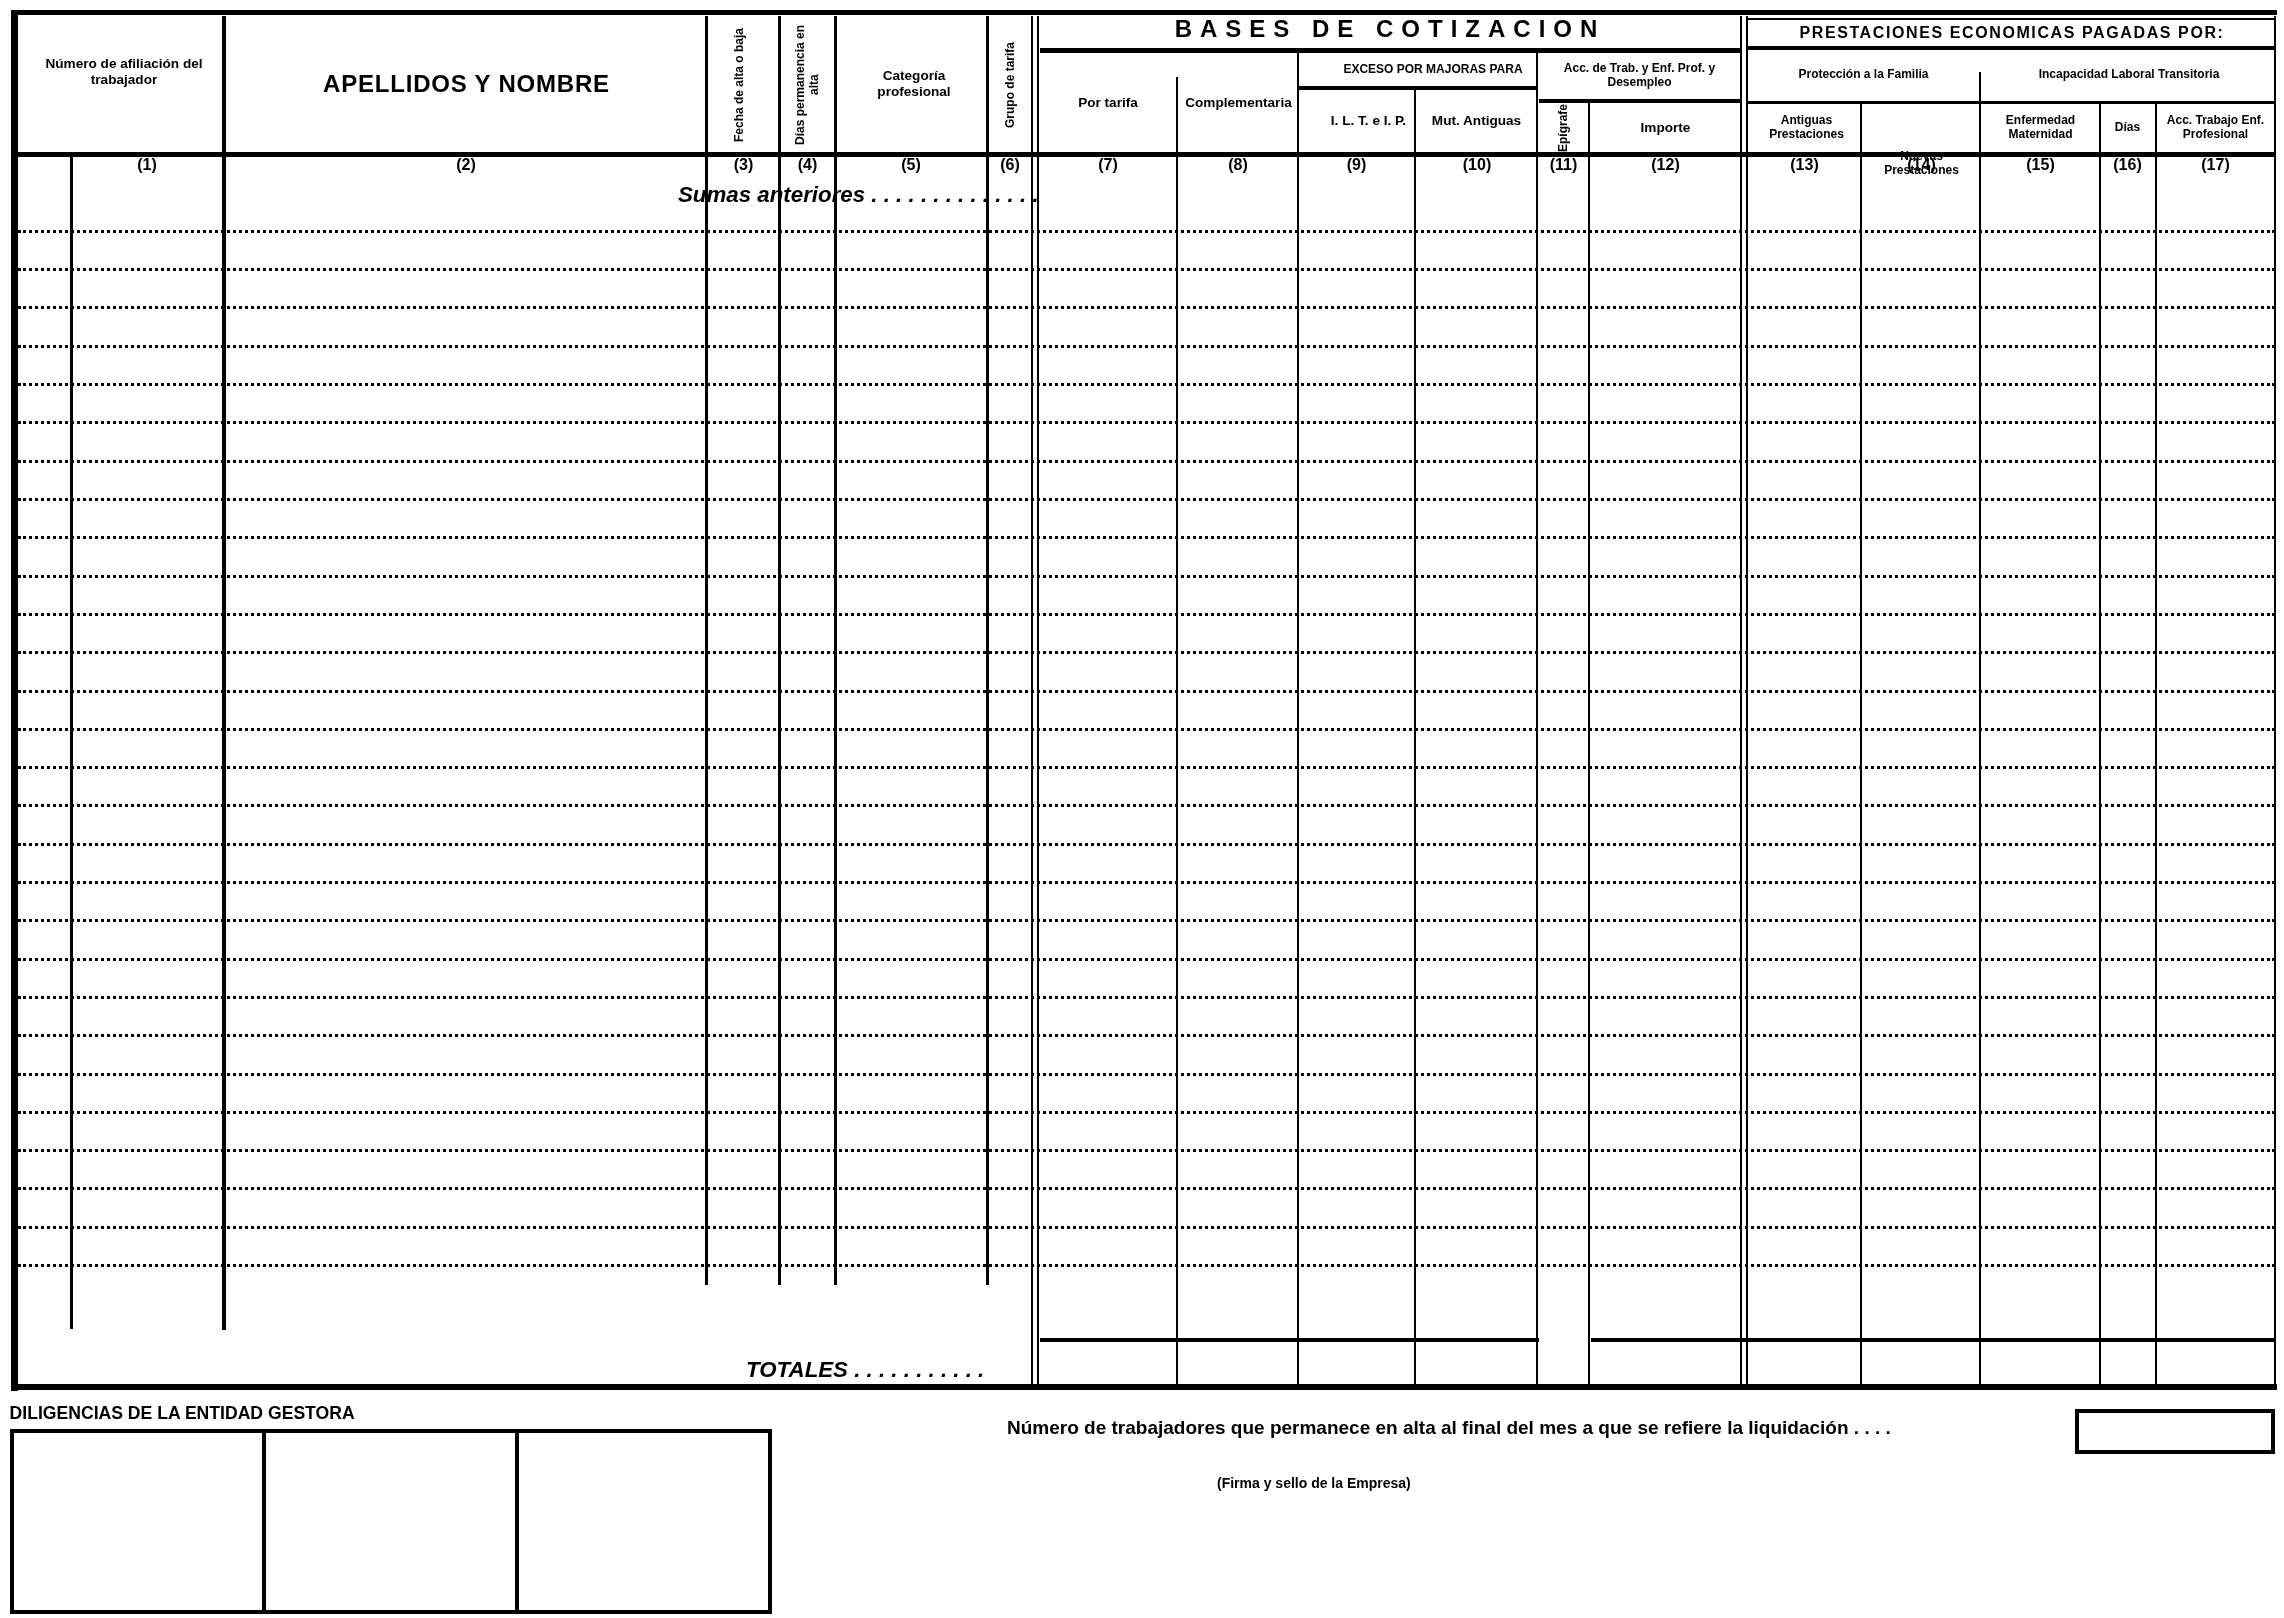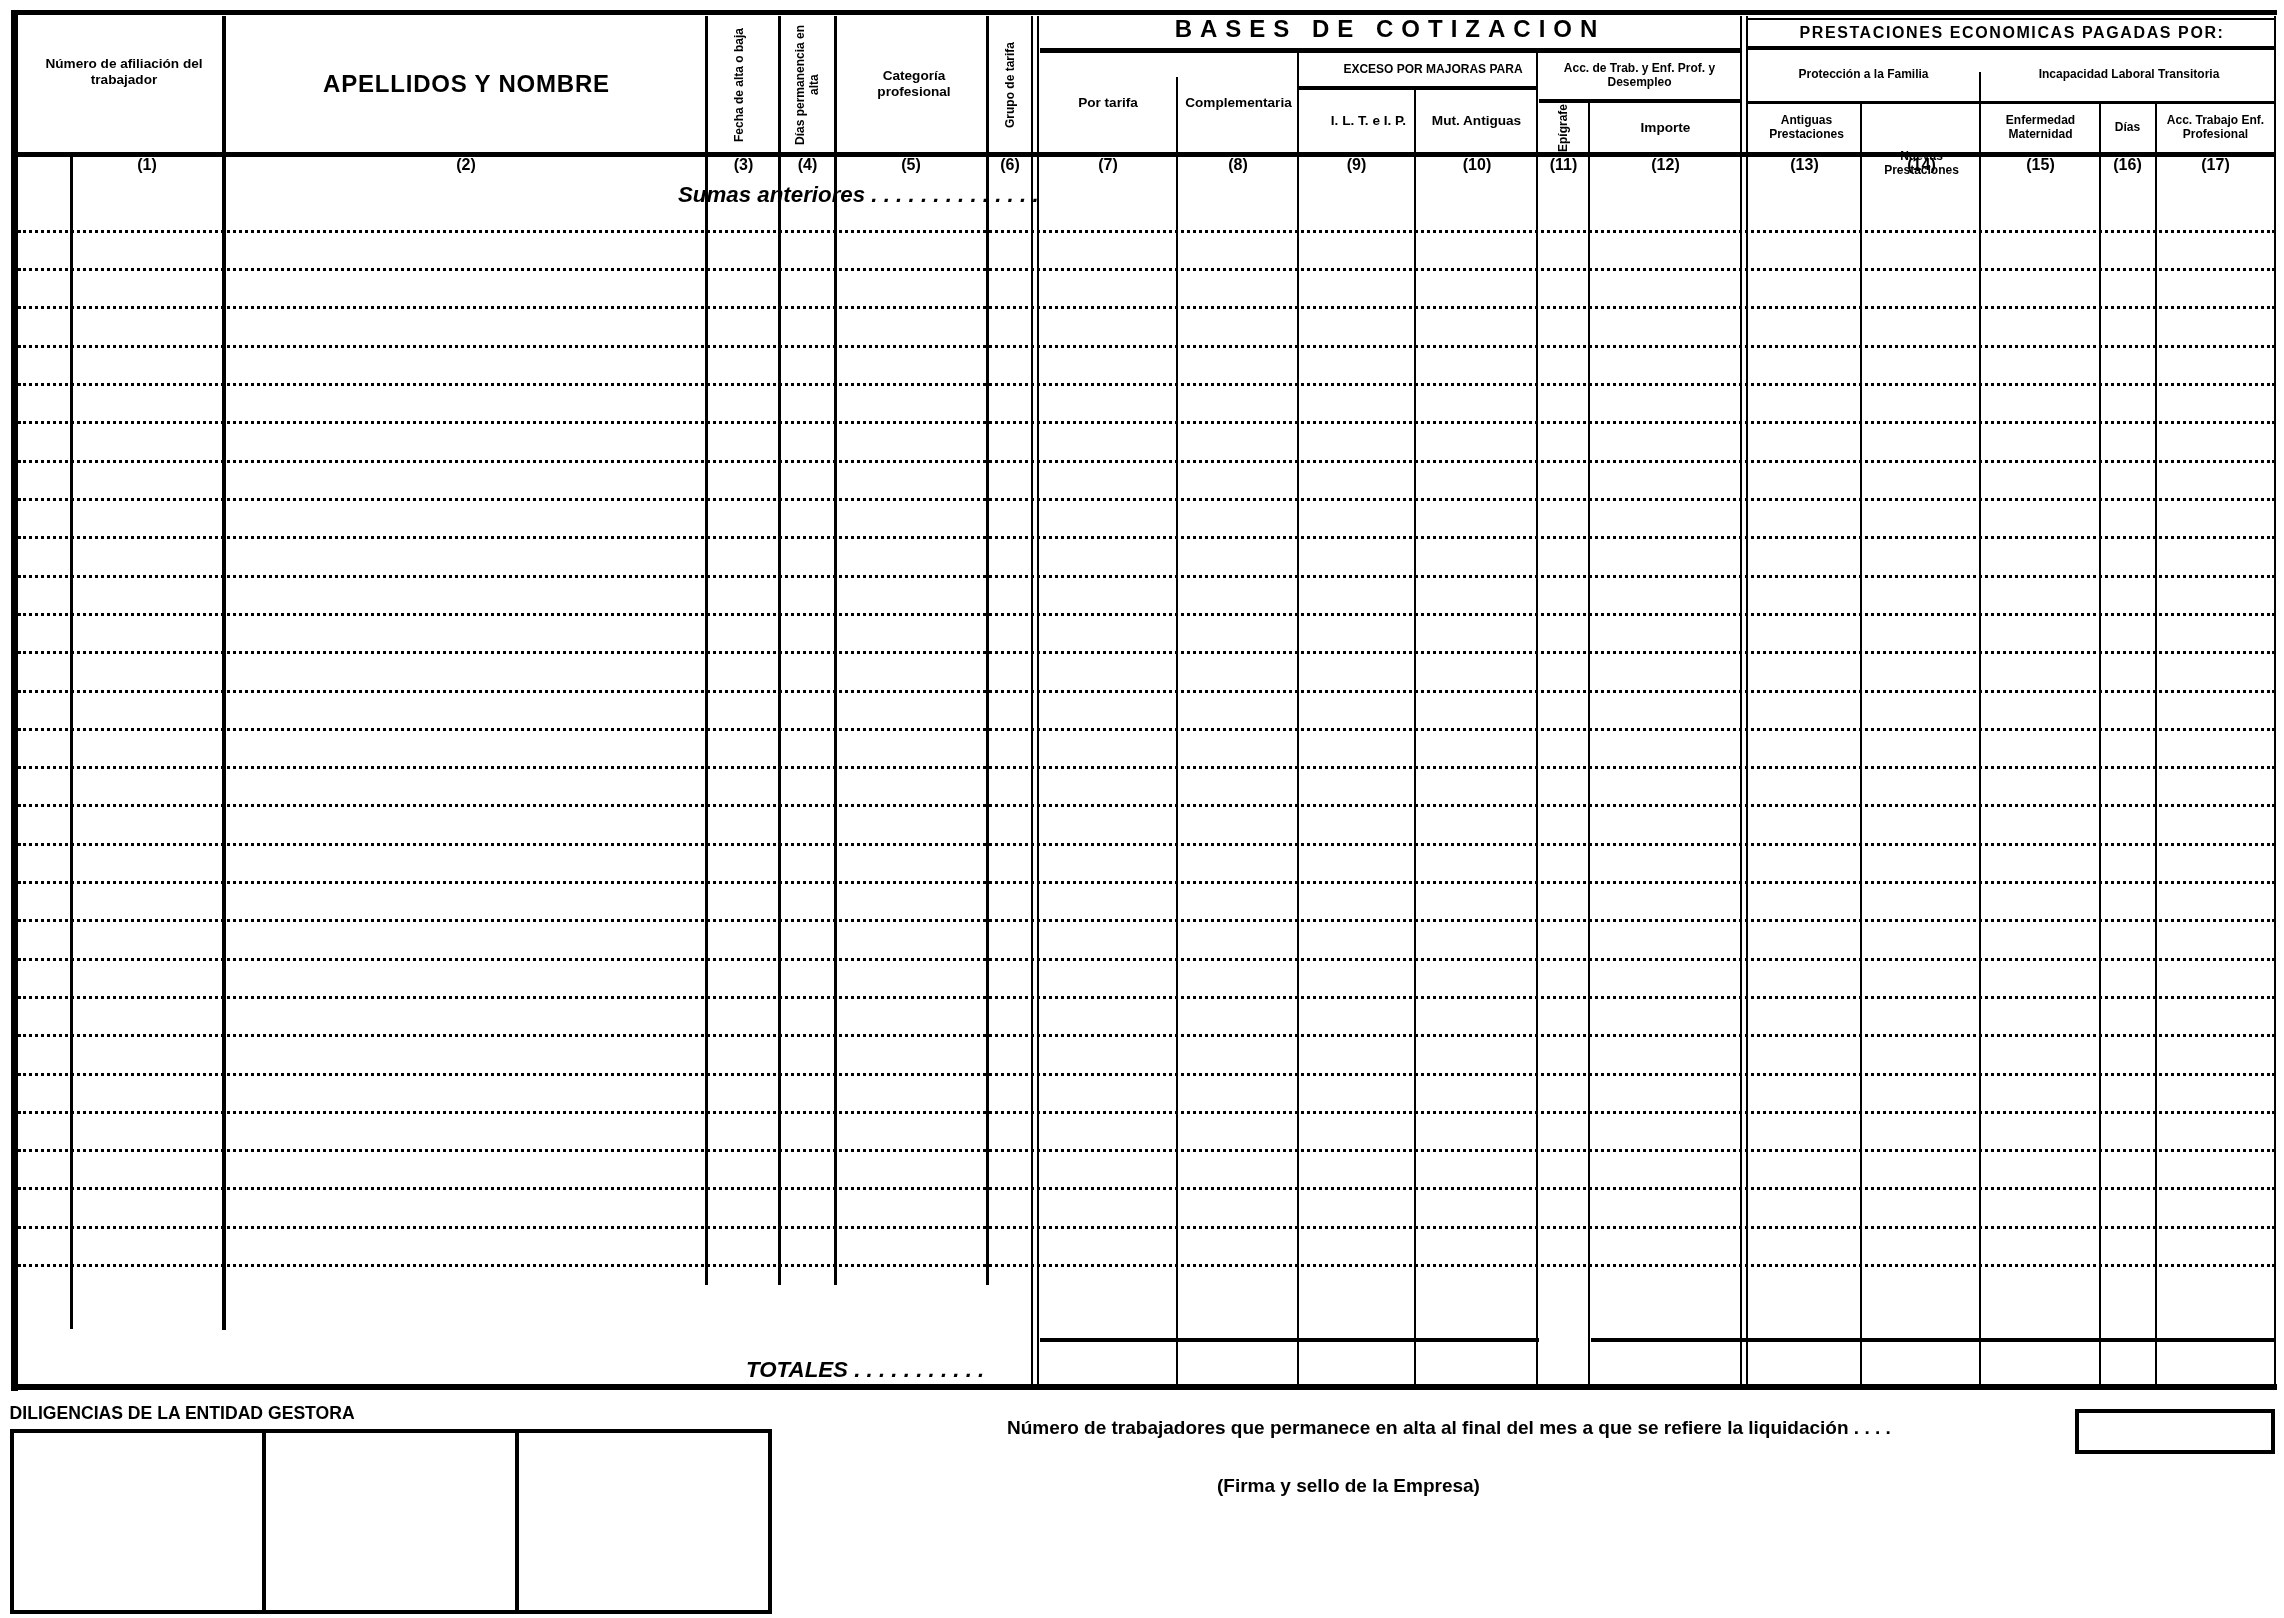--- a/index.html
+++ b/index.html
@@ -141,14 +141,14 @@
 <div class="abs" style="left:9.6px;top:1403px;font-size:17.6px;font-weight:bold;white-space:nowrap;">DILIGENCIAS DE LA ENTIDAD GESTORA</div>
 <div class="abs" style="left:9.6px;top:1429px;width:762px;height:185px;border:4.8px solid #000;box-sizing:border-box;display:flex;">
   <div style="flex:1;border-right:4px solid #000;"></div>
   <div style="flex:1;border-right:4px solid #000;"></div>
   <div style="flex:1;"></div>
 </div>
 
 <div class="abs" style="left:1007px;top:1417px;font-size:19px;font-weight:bold;white-space:nowrap;">Número de trabajadores que permanece en alta al final del mes a que se refiere la liquidación . . . .</div>
 <div class="abs" style="left:2075px;top:1409px;width:200px;height:45px;border:4px solid #000;box-sizing:border-box;"></div>
 
-<div class="abs" style="left:1217px;top:1475px;font-size:19px;font-weight:bold;white-space:nowrap;">(Firma y sello de la Empresa)</div>
+<div class="abs" style="left:1217px;top:1475px;font-size:14px;font-weight:bold;white-space:nowrap;">(Firma y sello de la Empresa)</div>
 
 
 </body></html>

